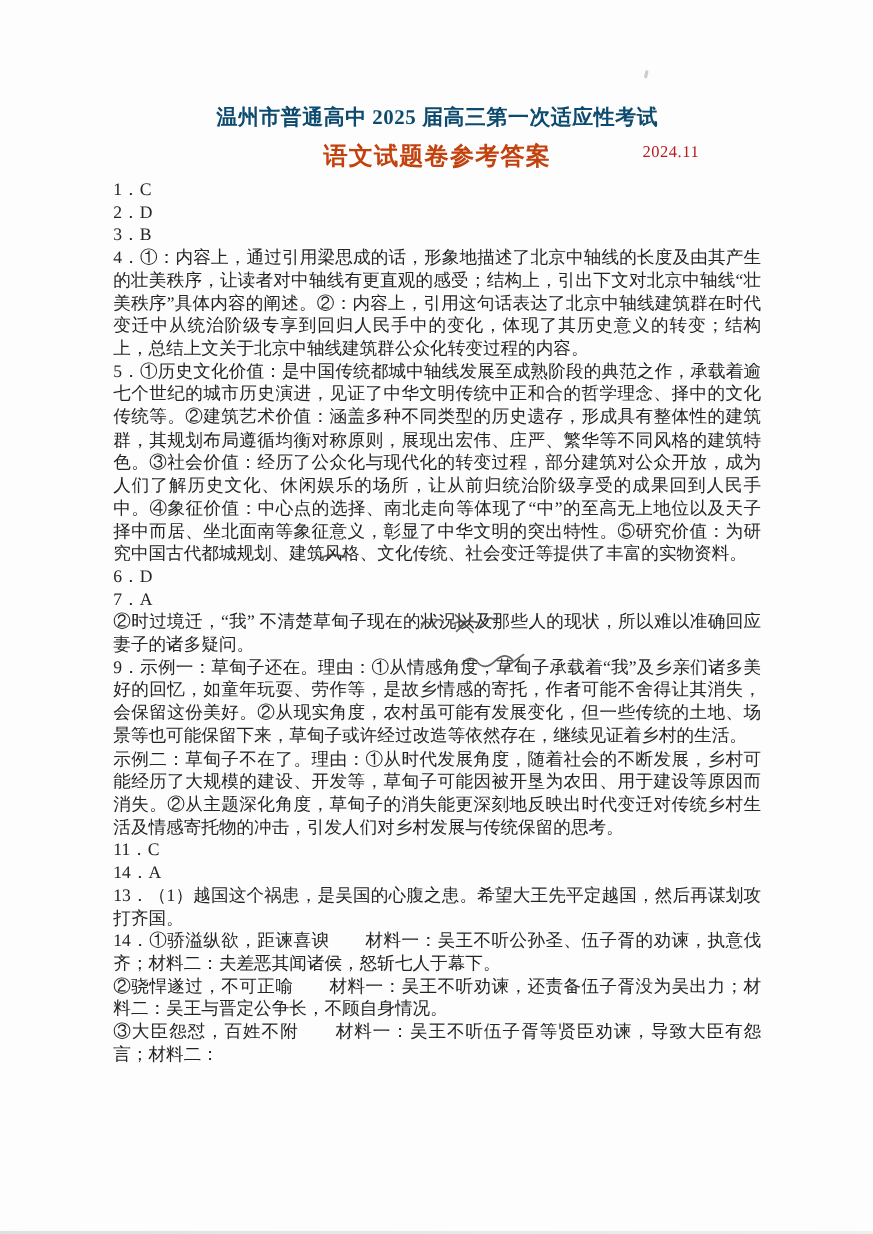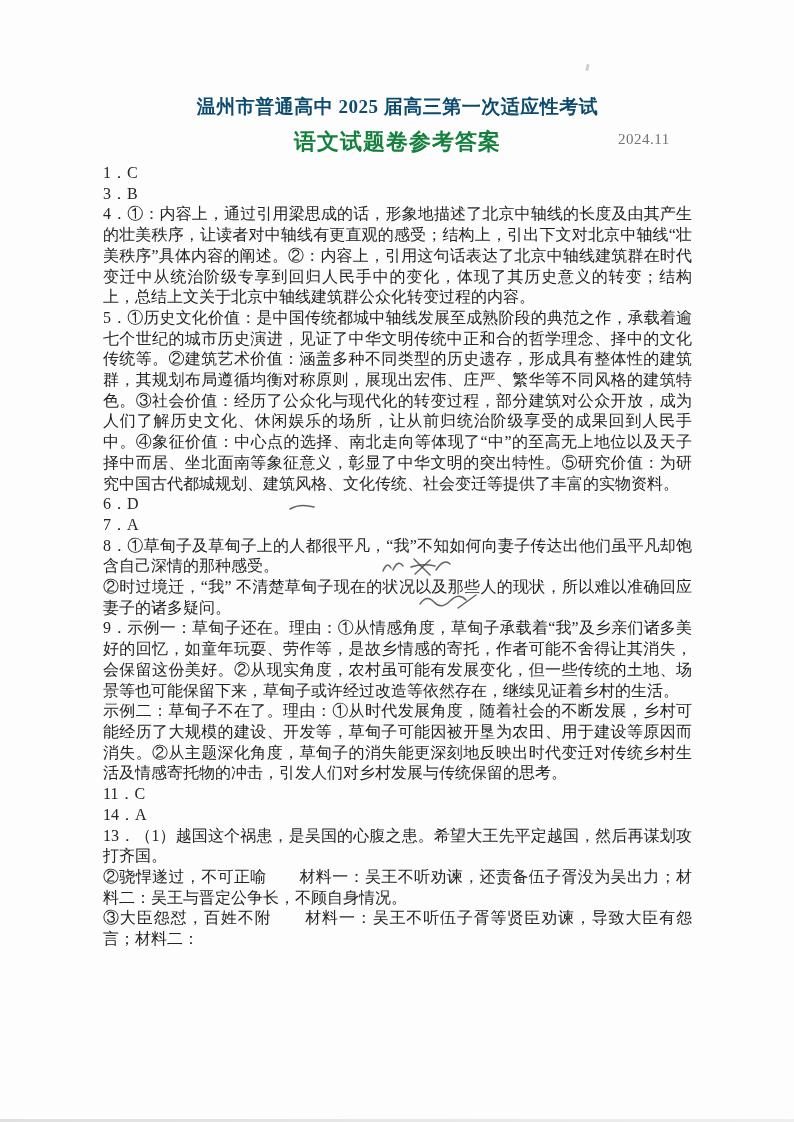--- a/index.html
+++ b/index.html
@@ -27,29 +27,29 @@
     font-size: 19px;
     font-weight: 700;
     letter-spacing: 0.5px;
     color: #0c4a6e;
     margin: 0;
   }
   .title-line2 {
     font-size: 22px;
     font-weight: 700;
     letter-spacing: 1px;
-    color: #15803d;
+    color: #c2410c;
     margin: 7px 0 0 0;
   }
   .exam-date {
     position: absolute;
     top: 131px;
-    left: 618px;
+    left: 584px;
     font-size: 15px;
-    color: #737373;
+    color: #b91c1c;
     letter-spacing: 0.5px;
   }
   .answer-body {
     position: absolute;
     top: 163px;
     left: 103px;
     width: 589px;
     font-size: 16px;
     line-height: 20.7px;
     text-align: justify;
@@ -97,32 +97,33 @@
 
   <div class="doc-header">
     <div class="title-line1">温州市普通高中 2025 届高三第一次适应性考试</div>
     <div class="title-line2">语文试题卷参考答案</div>
   </div>
 
   <div class="exam-date">2024.11</div>
 
   <div class="answer-body">
     <p class="para">1．C</p>
+    <p class="para">2．D</p>
     <p class="para">3．B</p>
     <p class="para">4．①：内容上，通过引用梁思成的话，形象地描述了北京中轴线的长度及由其产生的壮美秩序，让读者对中轴线有更直观的感受；结构上，引出下文对北京中轴线“壮美秩序”具体内容的阐述。②：内容上，引用这句话表达了北京中轴线建筑群在时代变迁中从统治阶级专享到回归人民手中的变化，体现了其历史意义的转变；结构上，总结上文关于北京中轴线建筑群公众化转变过程的内容。</p>
     <p class="para">5．①历史文化价值：是中国传统都城中轴线发展至成熟阶段的典范之作，承载着逾七个世纪的城市历史演进，见证了中华文明传统中正和合的哲学理念、择中的文化传统等。②建筑艺术价值：涵盖多种不同类型的历史遗存，形成具有整体性的建筑群，其规划布局遵循均衡对称原则，展现出宏伟、庄严、繁华等不同风格的建筑特色。③社会价值：经历了公众化与现代化的转变过程，部分建筑对公众开放，成为人们了解历史文化、休闲娱乐的场所，让从前归统治阶级享受的成果回到人民手中。④象征价值：中心点的选择、南北走向等体现了“中”的至高无上地位以及天子择中而居、坐北面南等象征意义，彰显了中华文明的突出特性。⑤研究价值：为研究中国古代都城规划、建筑风格、文化传统、社会变迁等提供了丰富的实物资料。</p>
     <p class="para">6．D</p>
     <p class="para">7．A</p>
-    <p class="para">8．①草甸子及草甸子上的人都很平凡，“我”不知如何向妻子传达出他们虽平凡却饱含自己深情的那种感受。</p>
     <p class="para">②时过境迁，“我” 不清楚草甸子现在的状况以及那些人的现状，所以难以准确回应妻子的诸多疑问。</p>
     <p class="para">9．示例一：草甸子还在。理由：①从情感角度，草甸子承载着“我”及乡亲们诸多美好的回忆，如童年玩耍、劳作等，是故乡情感的寄托，作者可能不舍得让其消失，会保留这份美好。②从现实角度，农村虽可能有发展变化，但一些传统的土地、场景等也可能保留下来，草甸子或许经过改造等依然存在，继续见证着乡村的生活。</p>
     <p class="para">示例二：草甸子不在了。理由：①从时代发展角度，随着社会的不断发展，乡村可能经历了大规模的建设、开发等，草甸子可能因被开垦为农田、用于建设等原因而消失。②从主题深化角度，草甸子的消失能更深刻地反映出时代变迁对传统乡村生活及情感寄托物的冲击，引发人们对乡村发展与传统保留的思考。</p>
     <p class="para">11．C</p>
     <p class="para">14．A</p>
     <p class="para">13．（1）越国这个祸患，是吴国的心腹之患。希望大王先平定越国，然后再谋划攻打齐国。</p>
+    <p class="para">14．①骄溢纵欲，距谏喜谀　　材料一：吴王不听公孙圣、伍子胥的劝谏，执意伐齐；材料二：夫差恶其闻诸侯，怒斩七人于幕下。</p>
     <p class="para">②骁悍遂过，不可正喻　　材料一：吴王不听劝谏，还责备伍子胥没为吴出力；材料二：吴王与晋定公争长，不顾自身情况。</p>
     <p class="para">③大臣怨怼，百姓不附　　材料一：吴王不听伍子胥等贤臣劝谏，导致大臣有怨言；材料二：</p>
   </div>
 
   <div class="mark" style="left:378px; top:552px; width:80px; height:28px;">
     <svg width="80" height="28" viewBox="0 0 80 28">
       <path d="M5 19 Q9 9 13 16"></path>
       <path d="M15 18 Q20 7 25 14"></path>
       <path d="M36 7 L52 23"></path>
       <path d="M52 8 L37 22"></path>

